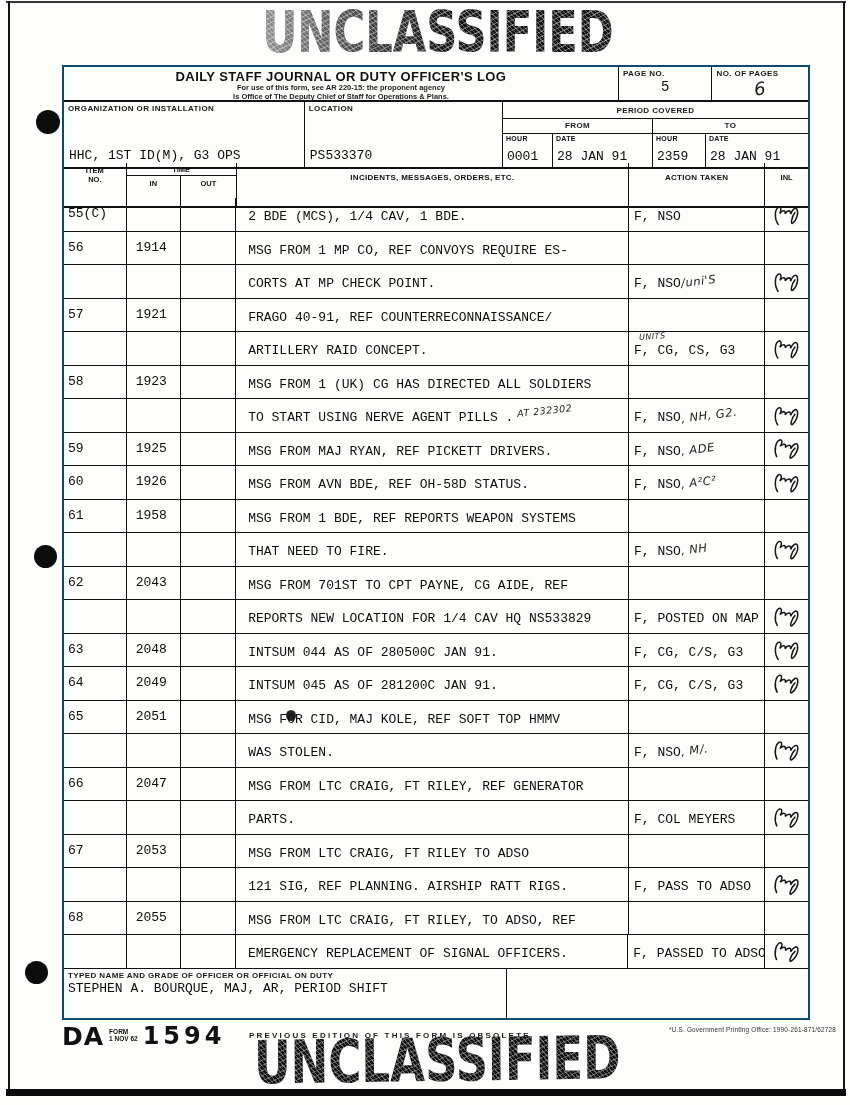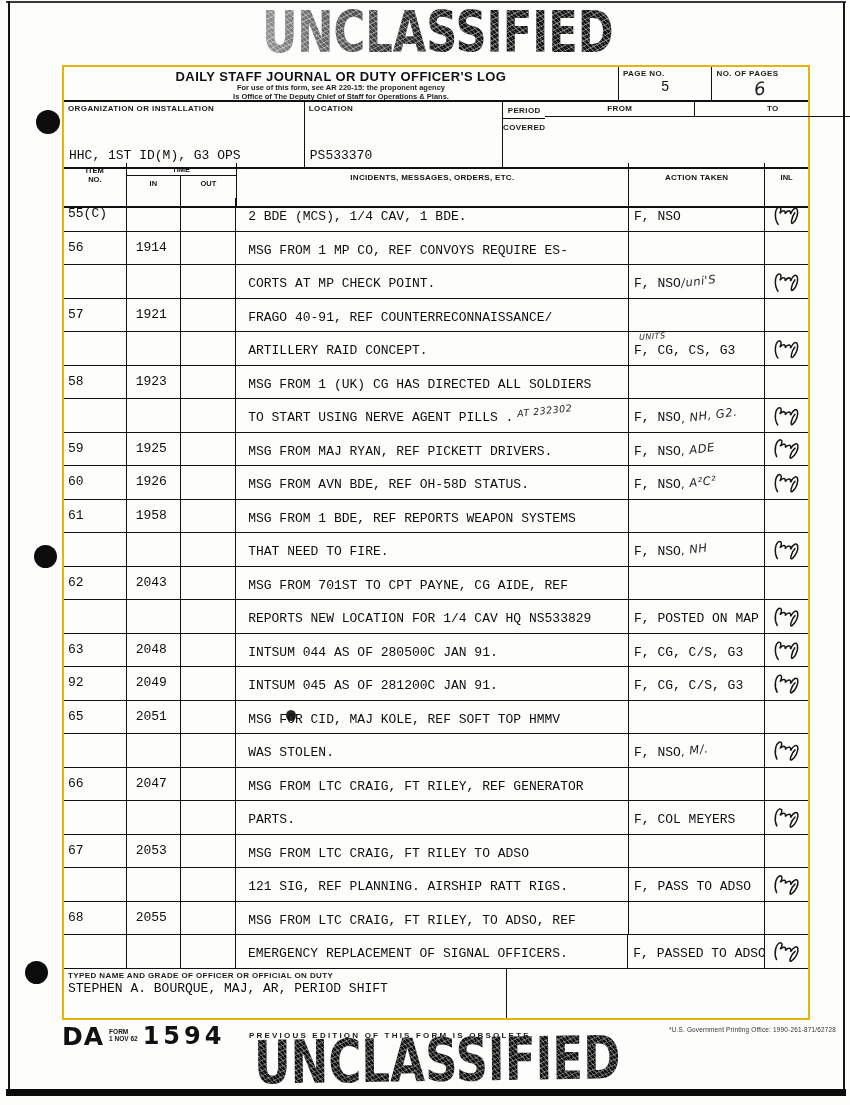--- a/index.html
+++ b/index.html
@@ -39,39 +39,39 @@
     left:212px; top:1026px; width:450px; font-size:49px; z-index:6;
     transform:scale(.92,1.22) rotate(-.6deg); transform-origin:center top;
     background-image:
       repeating-linear-gradient(41deg, rgba(255,255,255,.30) 0 1px, rgba(0,0,0,0) 1px 3px),
       repeating-linear-gradient(-19deg, rgba(255,255,255,.28) 0 1px, rgba(0,0,0,0) 1px 4px),
       linear-gradient(#121212,#121212);
   }
 
   
   .form { position:absolute; left:62px; top:65px; width:748px; height:955px;
-          border:2px solid #eab308; background:transparent;padding-left:33px; }
+          border:2px solid #0c4a6e; background:transparent;padding-left:33px; }
   .lbl  { font-size:8px; font-weight:bold; letter-spacing:.4px; color:#1a1a1a; }
   .mono { font-family:"Liberation Mono", monospace; font-size:13px; color:#0d0d0d; white-space:pre; }
   .hw   { font-family:"DejaVu Sans", sans-serif; font-style:italic; color:#1c1c1c; }
 
   .hdr1 { position:absolute; left:0; top:0; width:100%; height:35px; display:flex; border-bottom:2px solid #111; }
   .title-cell { width:558px; border-right:1.5px solid #111; text-align:center; padding-top:2px; }
   .form-title { font-size:13px; font-weight:bold; letter-spacing:.4px; }
   .form-sub   { font-size:7.5px; font-weight:bold; line-height:8.5px; color:#1c1c1c; }
   .pageno-cell { width:94px; border-right:1.5px solid #111; padding:2px 4px; }
   .pages-cell  { width:96px; padding:2px 4px; }
   .hdr-val { font-family:"Liberation Mono", monospace; font-size:14px; text-align:center; margin-top:1px; }
   .hw-six  { font-family:"DejaVu Sans", sans-serif; font-style:italic; font-size:18px; text-align:center; transform:rotate(-6deg); }
 
   .hdr2 { position:absolute; left:0; top:35px; width:100%; height:67px; display:flex; border-bottom:2px solid #111; }
   .org-cell { width:243px; border-right:1.5px solid #111; padding:2px 4px; position:relative; }
   .loc-cell { width:200px; border-right:1.5px solid #111; padding:2px 4px; position:relative; }
   .cell-value-bottom { position:absolute; left:5px; bottom:4px; }
-  .period { width:305px; display:flex; flex-direction:row; }
+  .period { width:305px; display:flex; flex-direction:column; }
   .period-label { height:17px; line-height:17px; text-align:center; border-bottom:1.5px solid #111; }
   .fromto { height:15px; display:flex; border-bottom:1.5px solid #111; }
   .fromto > div { line-height:14px; text-align:center; }
   .ft-from { width:150px; border-right:1.5px solid #111; }
   .ft-to   { width:155px; }
   .hdval { flex:1; display:flex; }
   .hdval > div { padding:1px 3px; position:relative; }
   .hv-1 { width:50px;  border-right:1.5px solid #111; }
   .hv-2 { width:100px; border-right:1.5px solid #111; }
   .hv-3 { width:53px;  border-right:1.5px solid #111; }
@@ -443,21 +443,21 @@
       <span class="mono">F, CG, C/S, G3</span>
     </div>
     <div class="td td-inl">
       <svg class="scrib" viewBox="0 0 36 30" style="transform: rotate(-6deg);">
         <path d="M7 25 C3 18 5 8 9 6 C12 5 13 9 10 13 C14 9 17 10 16 14 C19 10 23 10 22 15 C25 9 29 7 30 11 C31 15 28 22 24 25 C20 28 23 18 27 14"></path>
       </svg>
     </div>
   </div>
 
   <div class="trow">
-    <div class="td td-item mono">92</div>
+    <div class="td td-item mono">64</div>
     <div class="td td-in mono">2049</div>
     <div class="td td-out mono"></div>
     <div class="td td-inc">
       <span class="mono">INTSUM 045 AS OF 281200C JAN 91.</span>
     </div>
     <div class="td td-act">
       
       <span class="mono">F, CG, C/S, G3</span>
     </div>
     <div class="td td-inl">

